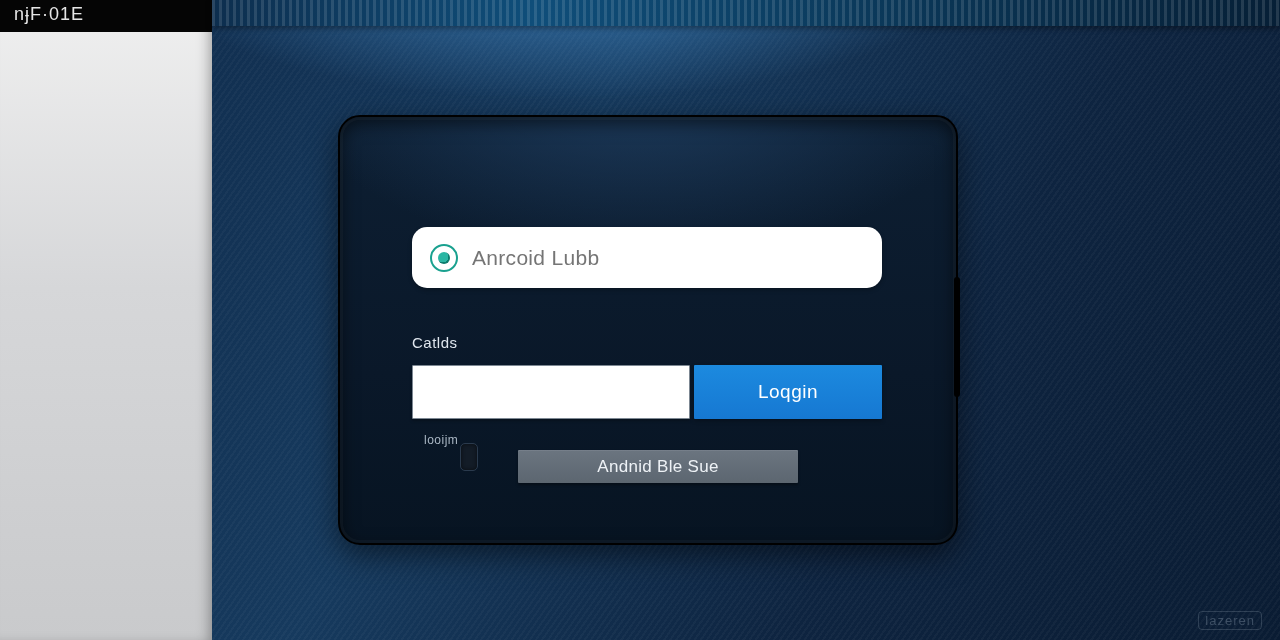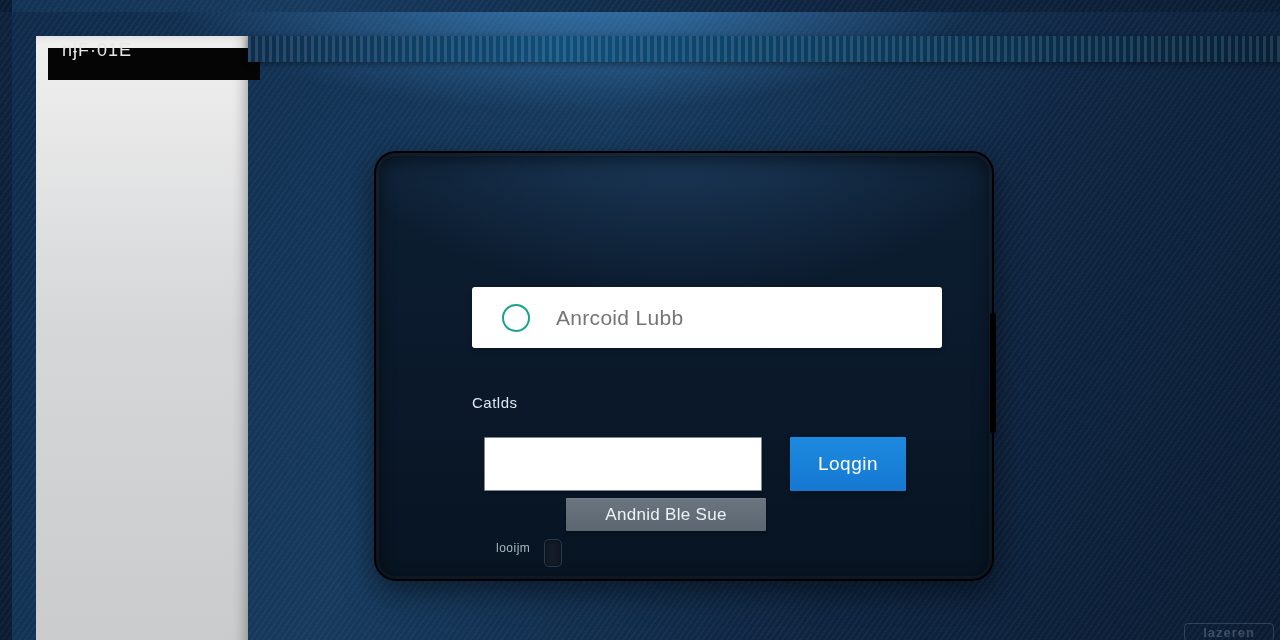--- a/index.html
+++ b/index.html
@@ -1,15 +1,15 @@
 <!DOCTYPE html>
 <html><head>
 <meta charset="utf-8">
 <style>
-  * { box-sizing: border-box; margin: 12px; padding: 0; }
+  * { box-sizing: border-box; margin: 0; padding: 0; }
   html, body { width: 1280px; height: 640px; overflow: hidden; font-family: "Segoe UI", Arial, sans-serif; }
   body {
     background:
       radial-gradient(ellipse 600px 200px at 560px -40px, rgba(90,180,255,0.55), rgba(0,0,0,0) 70%),
       repeating-linear-gradient(125deg, rgba(255,255,255,0.03) 0 2px, rgba(0,0,0,0) 2px 5px),
       linear-gradient(120deg, #0f2a4a 0%, #163a5e 40%, #0e2440 70%, #0a1c33 100%);
     position: relative;
   }
   .left-gutter {
     position: absolute; left: 0; top: 0; width: 212px; height: 640px;
@@ -37,21 +37,21 @@
       inset 0 0 0 3px rgba(255,255,255,0.03),
       inset 0 6px 18px rgba(0,0,0,0.6),
       0 10px 30px rgba(0,0,0,0.5);
   }
   .tablet::after {
     content: ""; position: absolute; right: -4px; top: 160px; width: 6px; height: 120px;
     background: #000; border-radius: 3px;
   }
   .form-wrap { position: absolute; left: 72px; top: 110px; width: 470px; }
   .field-user {
-    width: 100%; height: 61px; background: #fff; border-radius: 3px;
+    width: 100%; height: 61px; background: #fff; border-radius: 15px;
     display: flex; align-items: center; padding: 0 18px;
     box-shadow: 0 2px 4px rgba(0,0,0,0.25);
   }
   .eye-icon {
     width: 28px; height: 28px; border-radius: 50%;
     border: 2px solid #1aa18f; display: flex; align-items: center; justify-content: center;
     margin-right: 14px; flex-shrink: 0;
   }
   .eye-icon .pupil {
     width: 12px; height: 12px; border-radius: 50%;
@@ -79,33 +79,32 @@
   .mini-label {
     color: #aab7c4; font-size: 12px; margin-left: 12px; letter-spacing: .5px;
   }
   .chip {
     width: 18px; height: 28px; background: #131c27; border: 1px solid #2a3a4d;
     border-radius: 5px; margin-top: 10px; margin-left: 2px;
     box-shadow: inset 0 0 4px rgba(0,0,0,.6);
   }
   .android-btn {
     position: absolute; left: 178px; top: 333px;
-    width: 200px; height: 33px;
+    width: 280px; height: 33px;
     background: linear-gradient(180deg, #6b7580 0%, #5c6670 100%);
     color: #eef2f6; font-size: 17px; letter-spacing: .3px;
     display: flex; align-items: center; justify-content: center;
     border: none; border-radius: 1px; cursor: pointer;
     box-shadow: 0 2px 3px rgba(0,0,0,0.35), inset 0 1px 0 rgba(255,255,255,.08);
   }
   .watermark {
     position: absolute; right: 18px; bottom: 10px;
     color: rgba(200,215,230,.25); font-size: 13px; letter-spacing: 1px;
     border: 1px solid rgba(200,215,230,.18); border-radius: 4px;
-    padding: 1px 18px;
-    font-weight: bold;
+    padding: 1px 6px;
   }
   .top-banner {
     position: absolute; left: 212px; top: 0; right: 0; height: 26px;
     background:
       repeating-linear-gradient(90deg, rgba(255,255,255,.12) 0 3px, rgba(0,0,0,0) 3px 7px),
       linear-gradient(90deg, #0d2e4e 0%, #0f4e7a 30%, #0b3a5c 60%, #061f36 100%);
     box-shadow: 0 2px 6px rgba(0,0,0,.4);
   }
 </style>
 </head>

